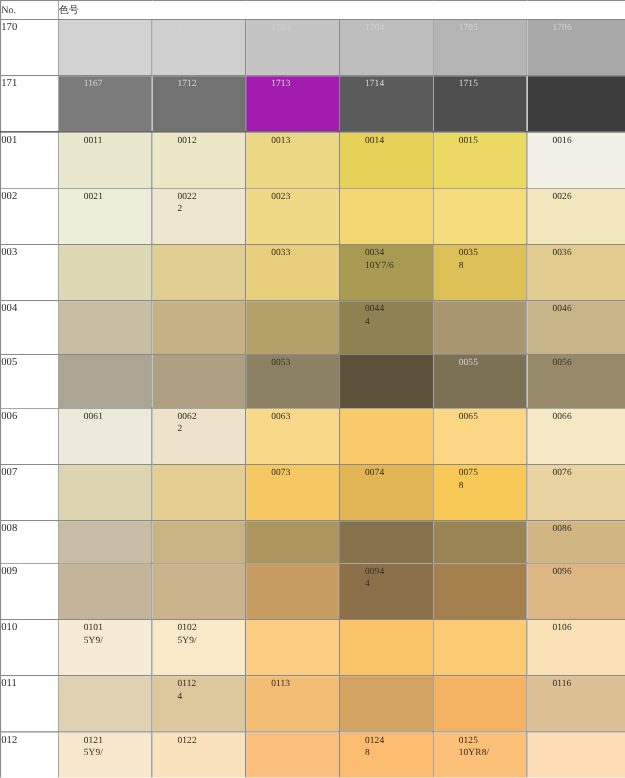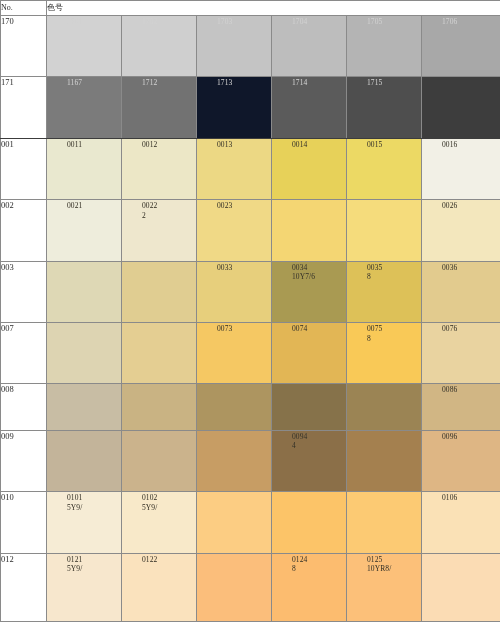--- a/index.html
+++ b/index.html
@@ -123,21 +123,21 @@
           </td>
         </tr>
         <tr class="thick-bot" style="height: 45px;">
           <td class="no-cell">171</td>
           <td class="swatch" style="background: rgb(123, 123, 123);">
             <span class="swatch-label light">1167</span>
           </td>
           <td class="swatch" style="background: rgb(114, 114, 114);">
             <span class="swatch-label light">1712</span>
           </td>
-          <td class="swatch" style="background: #0f172a;">
+          <td class="swatch" style="background: #a21caf;">
             <span class="swatch-label light">1713</span>
           </td>
           <td class="swatch thick-left" style="background: rgb(91, 91, 91);">
             <span class="swatch-label light">1714</span>
           </td>
           <td class="swatch thick-left" style="background: rgb(78, 78, 78);">
             <span class="swatch-label light">1715</span>
           </td>
           <td class="swatch" style="background: rgb(61, 61, 61);"></td>
         </tr>
@@ -190,20 +190,69 @@
           <td class="swatch thick-left" style="background: rgb(169, 154, 82);">
             <span class="swatch-label dark">0034
 10Y7/6</span>
           </td>
           <td class="swatch thick-left" style="background: rgb(221, 193, 88);">
             <span class="swatch-label dark">0035
 8</span>
           </td>
           <td class="swatch" style="background: rgb(226, 203, 142);">
             <span class="swatch-label dark">0036</span>
+          </td>
+        </tr>
+        <tr style="height: 43px;">
+          <td class="no-cell">004</td>
+          <td class="swatch" style="background: rgb(198, 189, 163);"></td>
+          <td class="swatch" style="background: rgb(197, 177, 131);"></td>
+          <td class="swatch" style="background: rgb(179, 161, 105);"></td>
+          <td class="swatch thick-left" style="background: rgb(142, 129, 82);">
+            <span class="swatch-label dark">0044
+4</span>
+          </td>
+          <td class="swatch thick-left" style="background: rgb(168, 151, 112);"></td>
+          <td class="swatch" style="background: rgb(198, 180, 136);">
+            <span class="swatch-label dark">0046</span>
+          </td>
+        </tr>
+        <tr style="height: 43px;">
+          <td class="no-cell">005</td>
+          <td class="swatch" style="background: rgb(171, 166, 148);"></td>
+          <td class="swatch" style="background: rgb(173, 160, 131);"></td>
+          <td class="swatch" style="background: rgb(140, 129, 98);">
+            <span class="swatch-label dark">0053</span>
+          </td>
+          <td class="swatch thick-left" style="background: rgb(92, 82, 58);"></td>
+          <td class="swatch thick-left" style="background: rgb(124, 112, 85);">
+            <span class="swatch-label light">0055</span>
+          </td>
+          <td class="swatch" style="background: rgb(151, 138, 107);">
+            <span class="swatch-label dark">0056</span>
+          </td>
+        </tr>
+        <tr style="height: 45px;">
+          <td class="no-cell">006</td>
+          <td class="swatch" style="background: rgb(238, 234, 219);">
+            <span class="swatch-label dark">0061</span>
+          </td>
+          <td class="swatch" style="background: rgb(238, 227, 202);">
+            <span class="swatch-label dark">0062
+2</span>
+          </td>
+          <td class="swatch" style="background: rgb(248, 217, 138);">
+            <span class="swatch-label dark">0063</span>
+          </td>
+          <td class="swatch thick-left" style="background: rgb(250, 201, 106);"></td>
+          <td class="swatch thick-left" style="background: rgb(251, 214, 132);">
+            <span class="swatch-label dark">0065</span>
+          </td>
+          <td class="swatch" style="background: rgb(246, 233, 197);">
+            <span class="swatch-label dark">0066</span>
           </td>
         </tr>
         <tr style="height: 45px;">
           <td class="no-cell">007</td>
           <td class="swatch" style="background: rgb(221, 212, 178);"></td>
           <td class="swatch" style="background: rgb(228, 206, 146);"></td>
           <td class="swatch" style="background: rgb(245, 200, 99);">
             <span class="swatch-label dark">0073</span>
           </td>
           <td class="swatch thick-left" style="background: rgb(226, 182, 85);">
@@ -252,20 +301,36 @@
             <span class="swatch-label dark">0102
 5Y9/</span>
           </td>
           <td class="swatch" style="background: rgb(252, 205, 131);"></td>
           <td class="swatch thick-left" style="background: rgb(252, 196, 104);"></td>
           <td class="swatch thick-left" style="background: rgb(252, 202, 115);"></td>
           <td class="swatch" style="background: rgb(250, 225, 182);">
             <span class="swatch-label dark">0106</span>
           </td>
         </tr>
+        <tr style="height: 45px;">
+          <td class="no-cell">011</td>
+          <td class="swatch" style="background: rgb(222, 210, 179);"></td>
+          <td class="swatch" style="background: rgb(221, 200, 157);">
+            <span class="swatch-label dark">0112
+4</span>
+          </td>
+          <td class="swatch" style="background: rgb(243, 189, 115);">
+            <span class="swatch-label dark">0113</span>
+          </td>
+          <td class="swatch thick-left" style="background: rgb(210, 163, 97);"></td>
+          <td class="swatch thick-left" style="background: rgb(244, 179, 98);"></td>
+          <td class="swatch" style="background: rgb(221, 192, 148);">
+            <span class="swatch-label dark">0116</span>
+          </td>
+        </tr>
         <tr style="height: 50px;">
           <td class="no-cell">012</td>
           <td class="swatch" style="background: rgb(247, 231, 205);">
             <span class="swatch-label dark">0121
 5Y9/</span>
           </td>
           <td class="swatch" style="background: rgb(250, 226, 189);">
             <span class="swatch-label dark">0122</span>
           </td>
           <td class="swatch" style="background: rgb(251, 190, 123);"></td>

